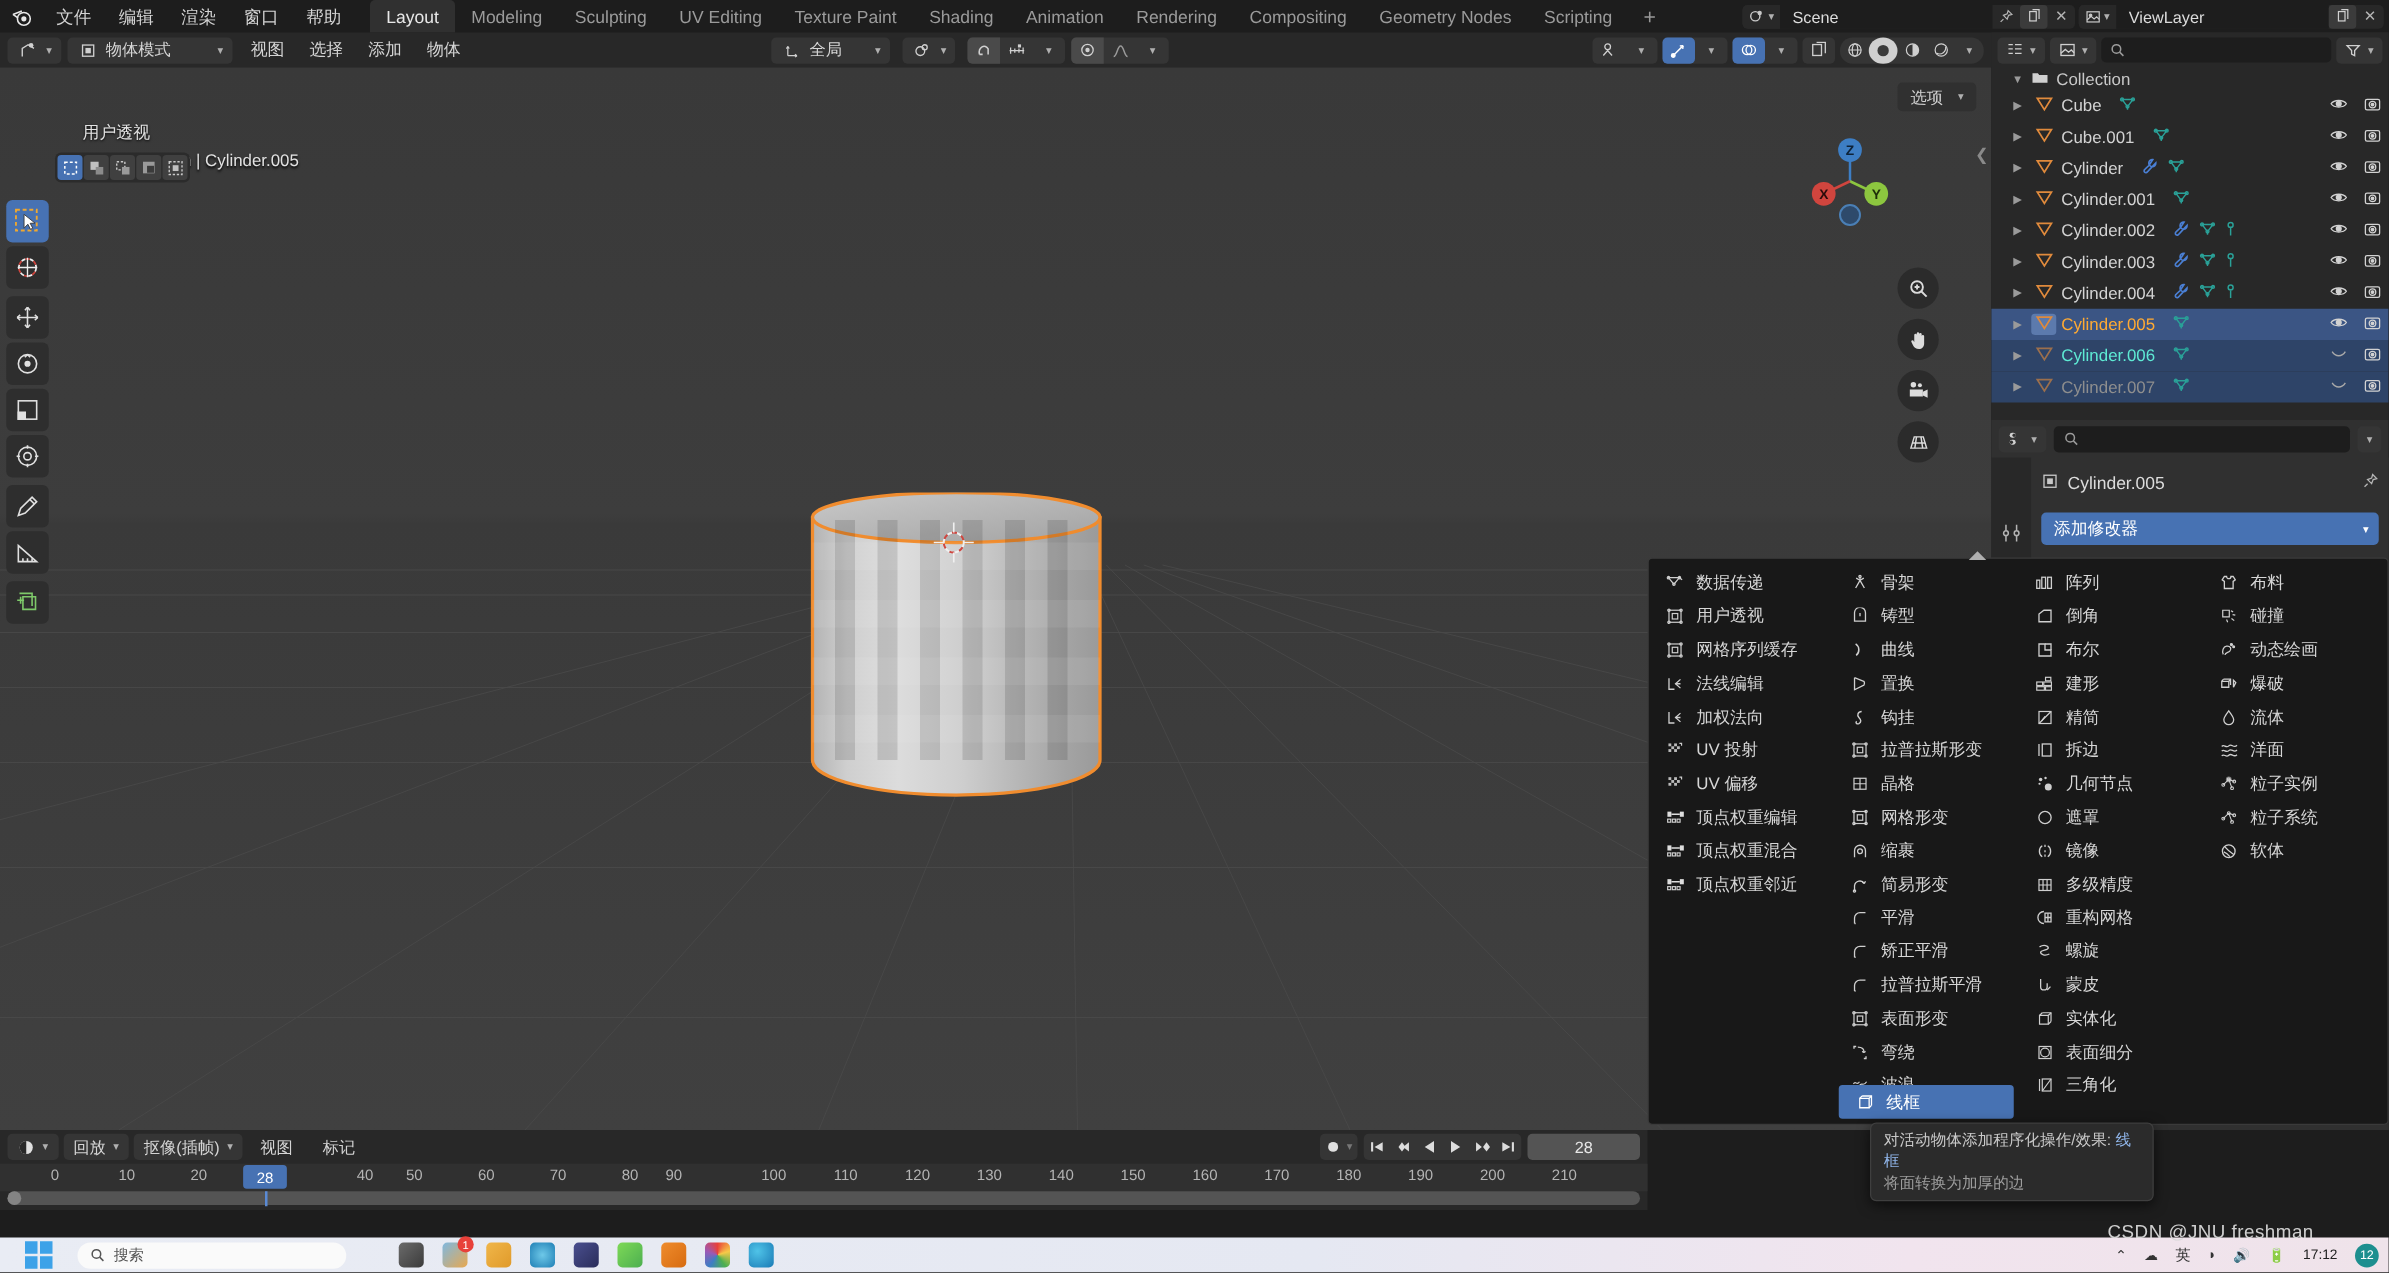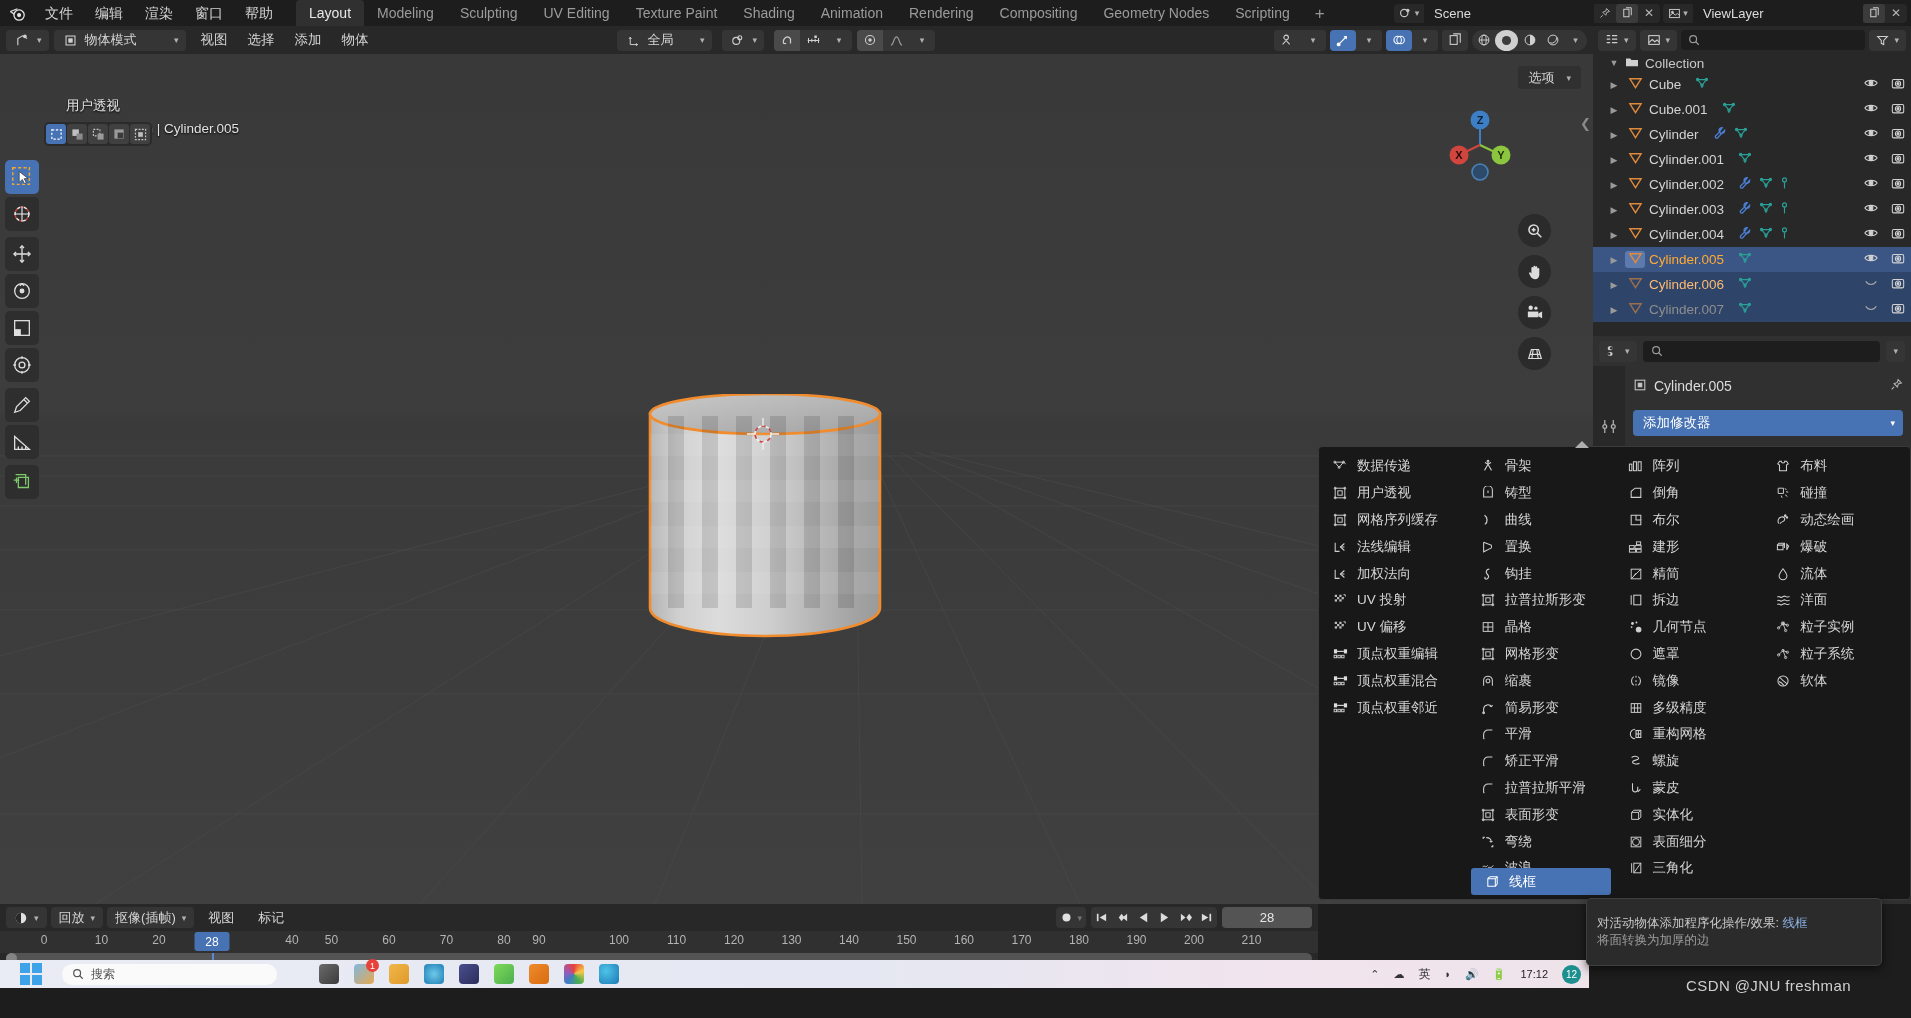--- a/index.html
+++ b/index.html
@@ -97,22 +97,22 @@
   
   .modmenu{ position:absolute; left:1318px; top:446px; width:593px; height:454px;
     background:#181818; border:1px solid #3a3a3a; border-radius:4px; display:flex; padding:6px 0 0 0;}
   .mm-col{ width:148px; display:flex; flex-direction:column; }
   .mm-item{ height:26.8px; display:flex; align-items:center; gap:9px; padding-left:13px;
      color:#d6d6d6; font-size:13.5px; white-space:nowrap;}
   .mm-item.hl{ background:#4772b3; color:#fff; border-radius:3px; margin:0 4px; }
   .mm-ic{ width:16px; height:16px; display:flex; align-items:center; justify-content:center; flex:0 0 16px;}
   .mm-arrow{ position:absolute; top:-6px; left:256px; width:0;height:0;
     border-left:7px solid transparent;border-right:7px solid transparent;border-bottom:7px solid #b0b0b0;}
-  .tooltip{ position:absolute; left:1586px; top:898px; width:296px; background:#2b2b2b;
-     border:1px solid #3f3f3f; border-radius:5px; padding:16px 10px; box-shadow:0 3px 10px rgba(0,0,0,.6); z-index:20;}
+  .tooltip{ position:absolute; left:1496px; top:898px; width:227px; background:#2b2b2b;
+     border:1px solid #3f3f3f; border-radius:5px; padding:5px 10px; box-shadow:0 3px 10px rgba(0,0,0,.6); z-index:20;}
   .tooltip .t1{ color:#c9c9c9; font-size:12.5px; line-height:17px;}
   .tooltip .t1 b{ color:#8fb4e8; font-weight:normal;}
   .tooltip .t2{ color:#9d9d9d; font-size:12.5px; line-height:17px;}
 
   
   .timeline{ position:absolute; left:0; top:904px; width:1318px; height:64px; background:#282828;}
   .tl-head{ height:27px; display:flex; align-items:center; padding:0 6px; gap:4px;}
   .tl-btn{ height:21px; background:#353535; border-radius:4px; display:flex; align-items:center;
      gap:6px; padding:0 8px; color:#d4d4d4; font-size:13px; }
   .tl-menu{ color:#d4d4d4; font-size:13px; padding:0 10px;}
@@ -130,21 +130,21 @@
 
   
   .statusbar{ position:absolute; left:0; top:968px; width:1911px; height:22px; background:#1d1d1d;
      display:flex; align-items:center; color:#b5b5b5; font-size:12.5px;}
   .sb-item{ display:flex; align-items:center; gap:7px; }
   .sb-mouse{ width:11px; height:15px; border:1.4px solid #b0b0b0; border-radius:5px; position:relative;}
   .sb-mouse i{ position:absolute; background:#b0b0b0; }
   .sb-right{ position:absolute; right:10px; color:#c3c3c3; font-size:12.5px;}
 
   
-  .taskbar{ position:absolute; left:0; top:960px; width:1589px; height:28px;
+  .taskbar{ position:absolute; left:0; top:990px; width:1911px; height:28px;
      background:linear-gradient(90deg,#e9ecf4 0%,#e5e8f2 55%,#f1e4ee 80%,#efe3ea 100%);
      display:flex; align-items:center; }
   .tb-start{ width:22px; height:22px; margin-left:20px; display:grid;
      grid-template-columns:1fr 1fr; grid-template-rows:1fr 1fr; gap:2px;}
   .tb-start span{ background:#3da2e8; }
   .tb-search{ margin-left:20px; width:215px; height:21px; background:#fafafa; border-radius:11px;
      display:flex; align-items:center; padding:0 10px; gap:7px; color:#555; font-size:12px;}
   .tb-icons{ display:flex; align-items:center; gap:15px; margin-left:42px;}
   .tb-ic{ width:20px; height:20px; border-radius:4px; position:relative; }
   .tb-badge{ position:absolute; right:-5px; top:-5px; width:13px; height:13px; border-radius:50%;
@@ -904,21 +904,21 @@
                   <circle cx="8" cy="7.2" r="3"></circle>
                   <circle cx="8" cy="7.2" r="1.2" fill="#d2d2d2"></circle>
                 </svg></span>
             </span>
           </div>
           <div class="ol-row selrange">
             <span class="disc">▶</span>
             <span style="display:inline-block;width:20px;text-align:center;opacity:0.62"><svg width="15" height="14" viewBox="0 0 16 14" fill="none" stroke="#e08a3c" stroke-width="1.5">
                 <path d="M2 2.5 L14 2.5 L8 12 Z"></path>
               </svg></span>
-            <span class="nm" style="color:#fdba74">Cylinder.006</span>
+            <span class="nm" style="color:#5eead4">Cylinder.006</span>
             <span class="mid-ic">
               <span><svg width="14" height="13" viewBox="0 0 16 14" fill="none" stroke="#2aa198" stroke-width="1.3">
                   <path d="M3 2.5 L13 2.5 L8 9 Z"></path>
                   <circle cx="3" cy="2.5" r="1.3"></circle>
                   <circle cx="13" cy="2.5" r="1.3"></circle>
                   <circle cx="8" cy="9" r="1.3"></circle>
                   <path d="M8 9 v3"></path>
                 </svg></span>
             </span>
             <span class="right-ic">

